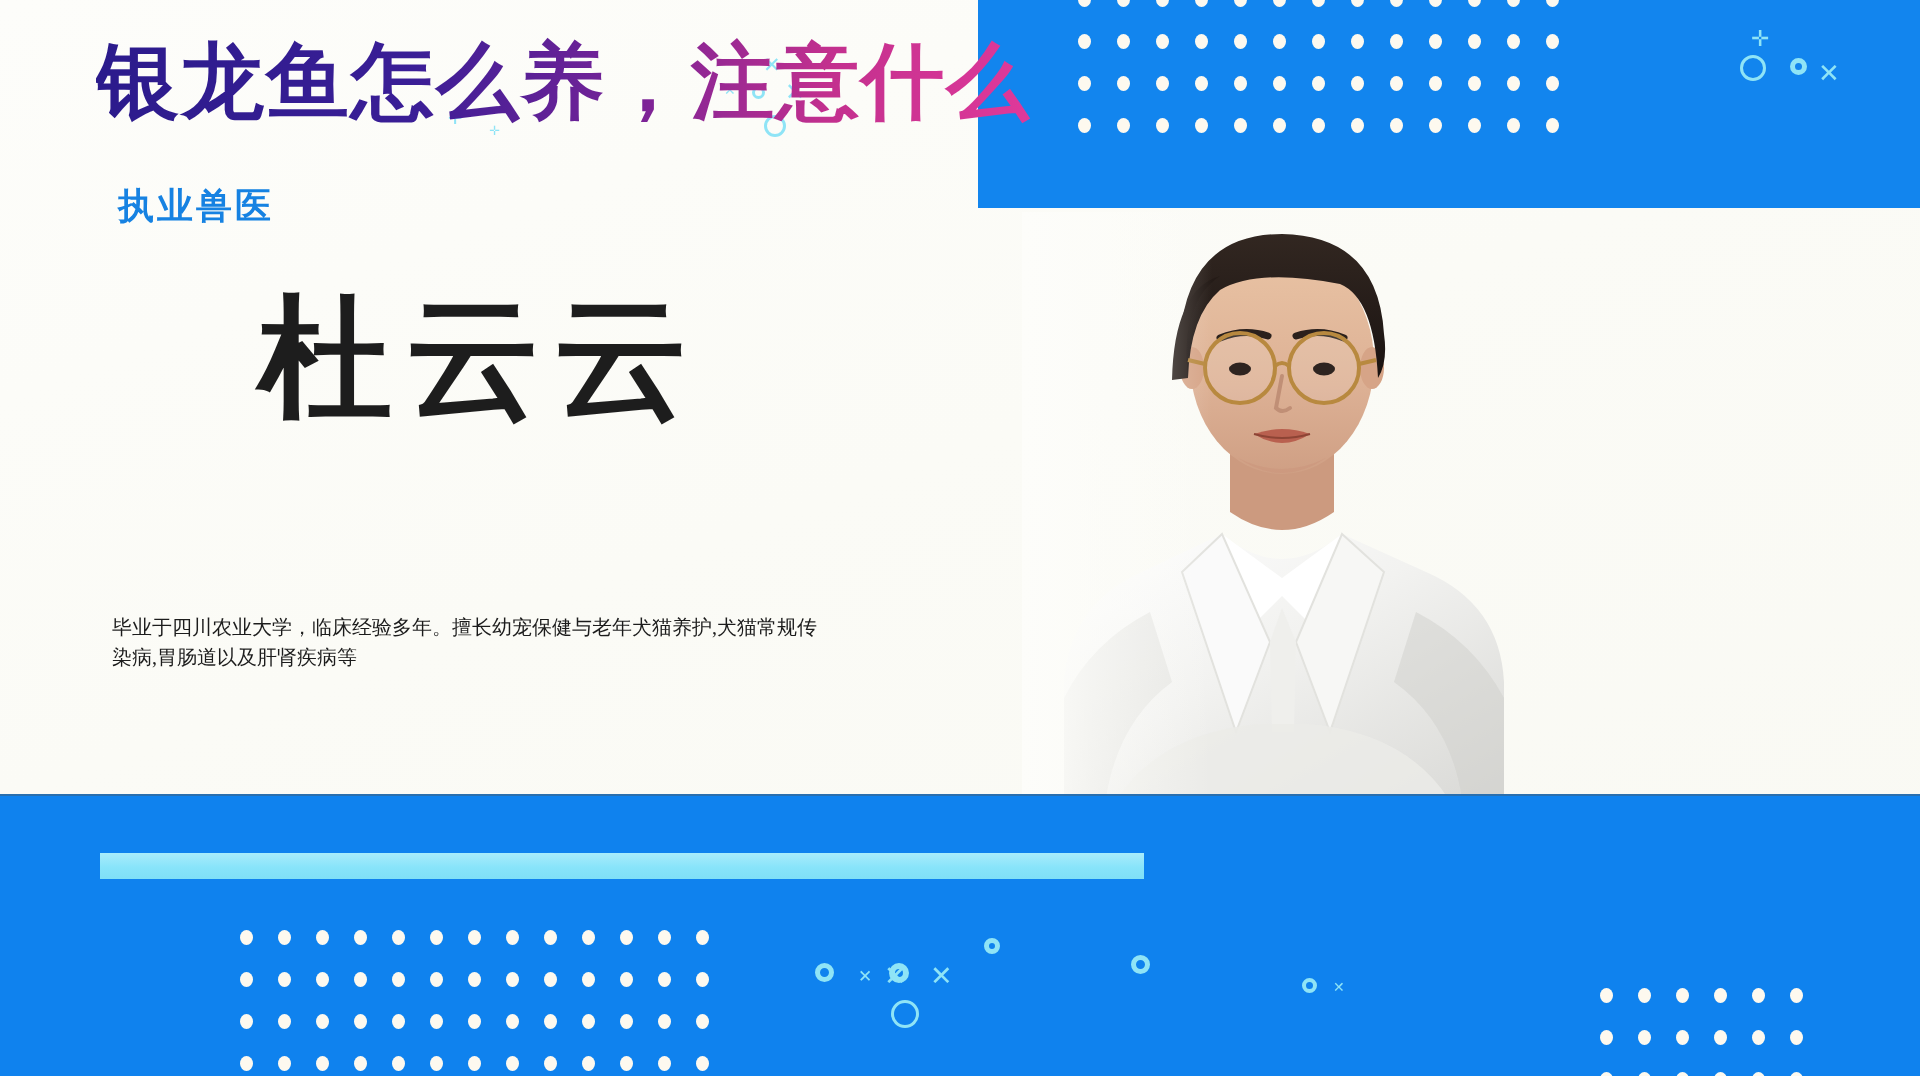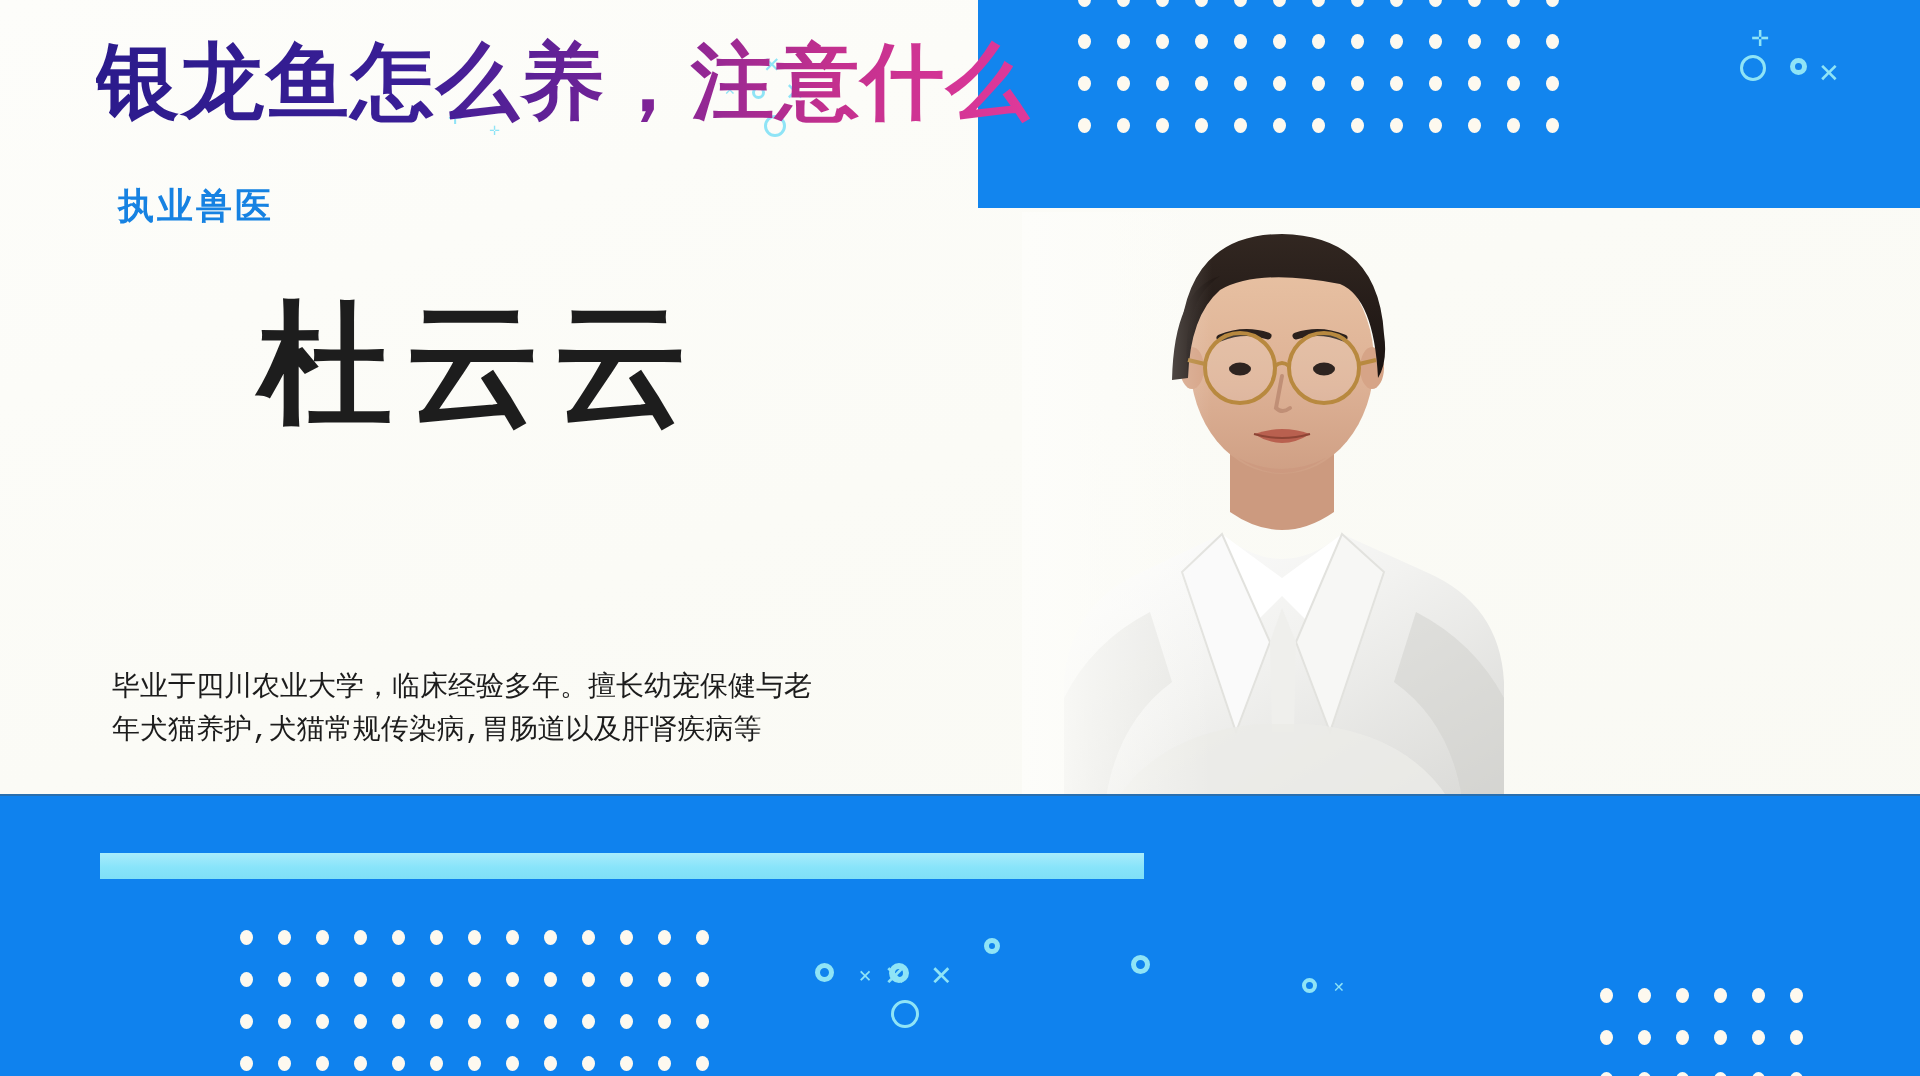--- a/index.html
+++ b/index.html
@@ -119,39 +119,39 @@
     color: #1682e2;
     letter-spacing: 3px;
     white-space: nowrap;
     font-family: "DejaVu Sans", "Liberation Sans", sans-serif;
   }
 
   
   .name {
     position: absolute;
     left: 258px;
-    top: 275px;
+    top: 269px;
     font-size: 134px;
     font-weight: 700;
     color: #1d1d1d;
     letter-spacing: 14px;
     white-space: nowrap;
     font-family: "DejaVu Sans", "Liberation Sans", sans-serif;
   }
 
   
   .bio {
     position: absolute;
     left: 112px;
-    top: 667px;
+    top: 612px;
     width: 720px;
-    font-size: 28px;
+    font-size: 20px;
     line-height: 1.52;
     color: #1c1c1c;
-    font-family: Liberation Mono, monospace;
+    font-family: Liberation Serif, serif;
   }
 
   
   .portrait {
     position: absolute;
     left: 1022px;
     top: 212px;
     width: 520px;
     height: 586px;
     overflow: hidden;

